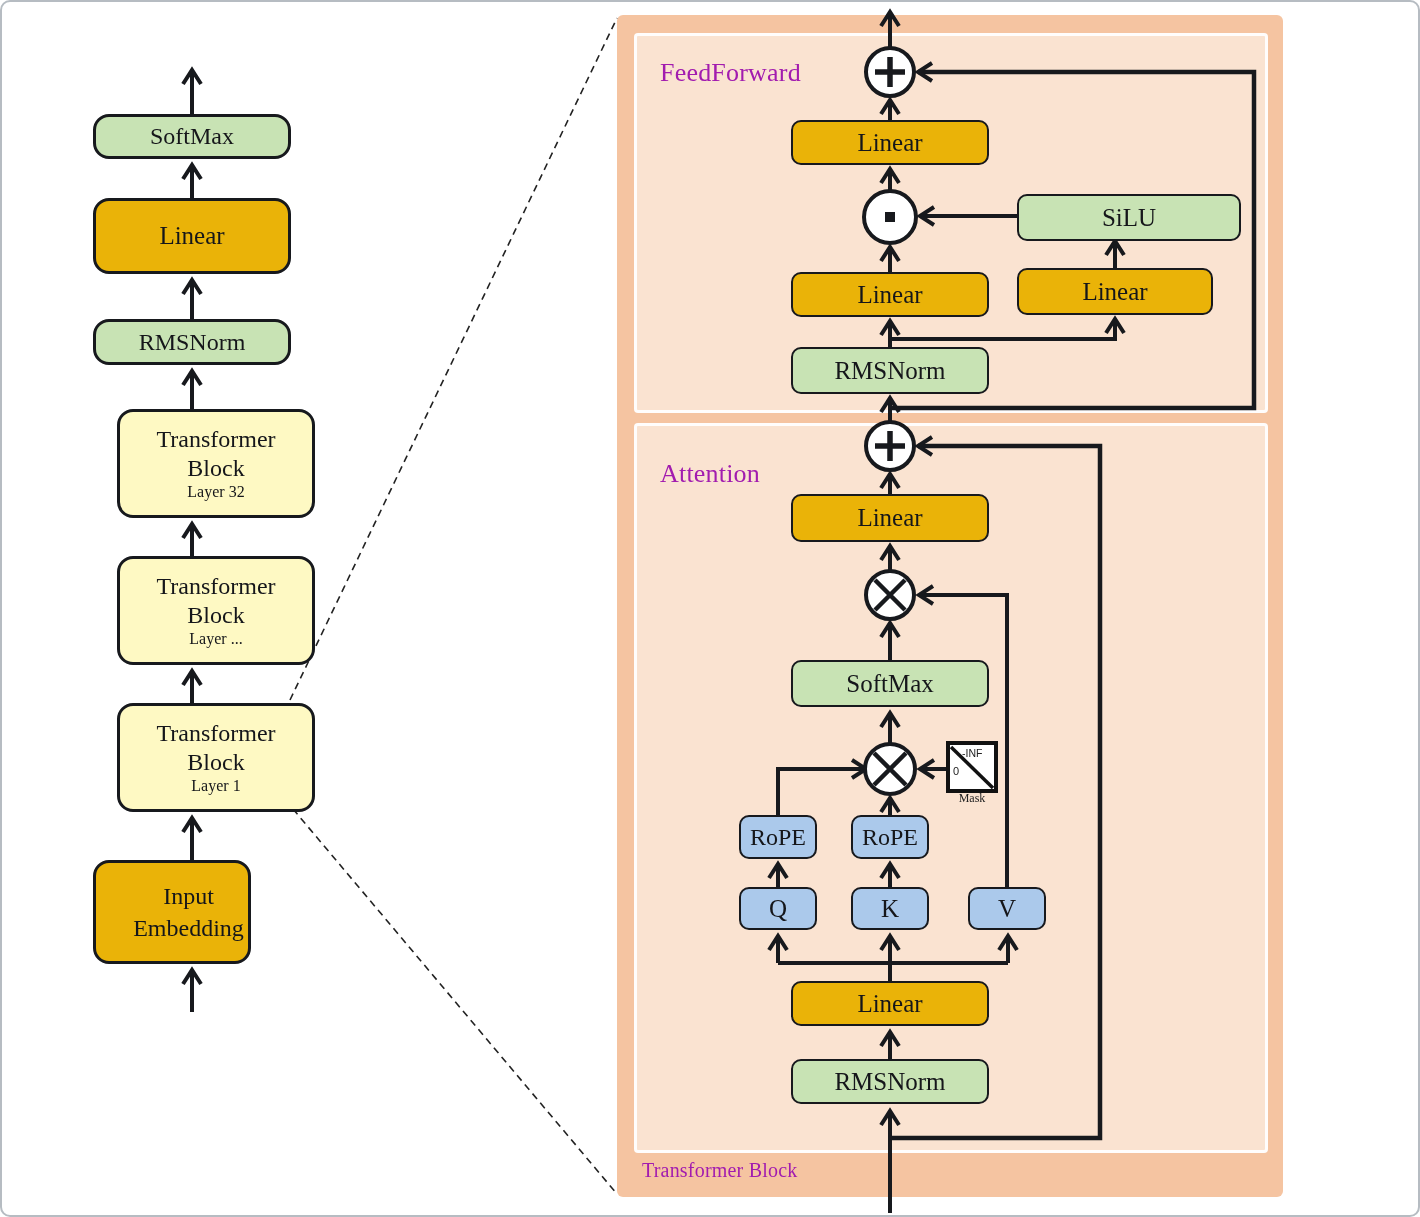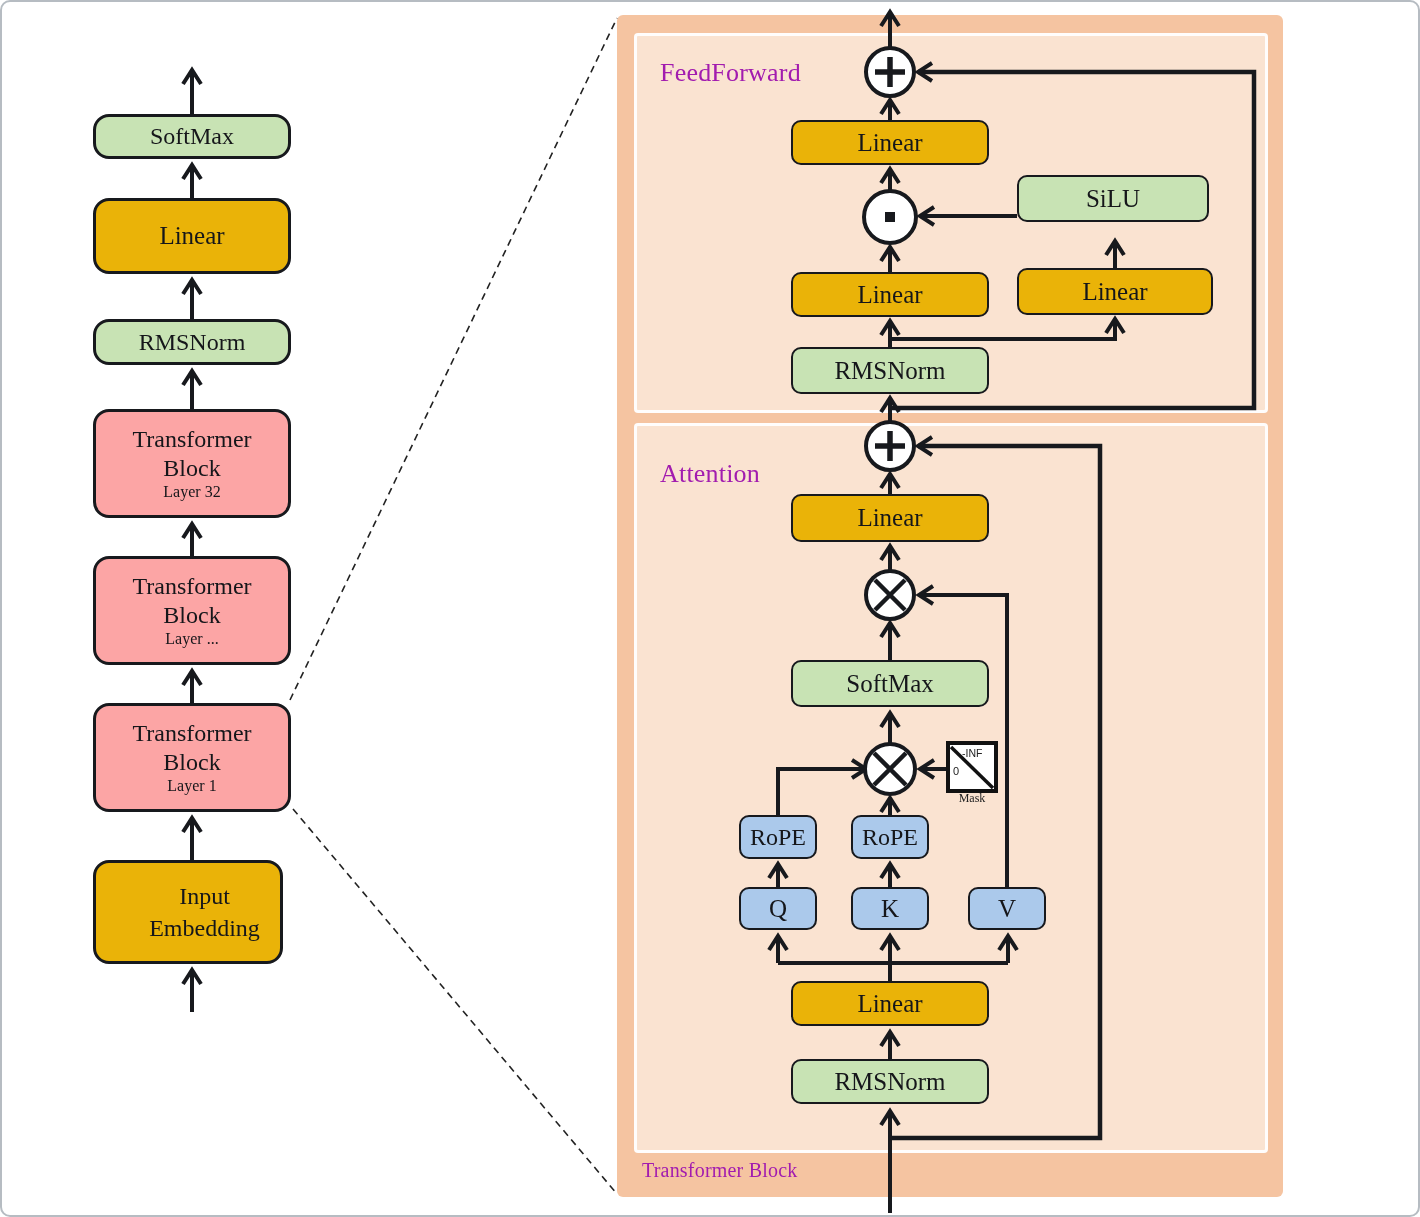--- a/index.html
+++ b/index.html
@@ -14,21 +14,21 @@
   .plabel{position:absolute;font-size:26px;color:#a21caf;letter-spacing:.2px;}
   .blk{
     position:absolute;box-sizing:border-box;border:2.5px solid #17191d;border-radius:10px;
     display:flex;flex-direction:column;align-items:center;justify-content:center;
     font-size:25px;line-height:1.18;text-align:center;color:#15161a;
   }
   .lft{border-width:3px;border-radius:16px;font-size:24px;}
   .green{background:#c8e3b4;}
   .blue{background:#eab308;}
   .blue2{background:#abc9eb;}
-  .orange{background:#fca5a5;}
+  .orange{background:#fef9c3;margin-left:24px;}
   .sub{font-size:16px;line-height:1.25;}
   svg{position:absolute;left:0;top:0;z-index:3;}
   .blk,.plabel{z-index:4;}
   .panel{z-index:1;}
   .masktxt{position:absolute;z-index:5;font-family:"Liberation Sans",sans-serif;color:#222;}
 </style>
 </head>
 <body>
 
 <div id="stage">
@@ -146,29 +146,29 @@
   <div class="blk lft orange" style="left:91px;top:554px;width:198px;height:109px;">
     <span>Transformer</span>
     <span>Block</span>
     <span class="sub">Layer ...</span>
   </div>
   <div class="blk lft orange" style="left:91px;top:701px;width:198px;height:109px;">
     <span>Transformer</span>
     <span>Block</span>
     <span class="sub">Layer 1</span>
   </div>
-  <div class="blk lft blue" style="left:91px;top:858px;width:190px;height:104px;line-height:1.35;padding-left:33px;">
+  <div class="blk lft blue" style="left:91px;top:858px;width:158px;height:104px;line-height:1.35;padding-left:33px;">
     <span>Input</span>
     <span>Embedding</span>
   </div>
 
   <div class="blk blue" style="left:789px;top:118px;width:198px;height:45px;">
     <span>Linear</span>
   </div>
-  <div class="blk green" style="left:1015px;top:173px;width:192px;height:47px;">
+  <div class="blk green" style="left:1015px;top:192px;width:224px;height:47px;">
     <span>SiLU</span>
   </div>
   <div class="blk blue" style="left:789px;top:270px;width:198px;height:45px;">
     <span>Linear</span>
   </div>
   <div class="blk blue" style="left:1015px;top:266px;width:196px;height:47px;">
     <span>Linear</span>
   </div>
   <div class="blk green" style="left:789px;top:345px;width:198px;height:47px;">
     <span>RMSNorm</span>

